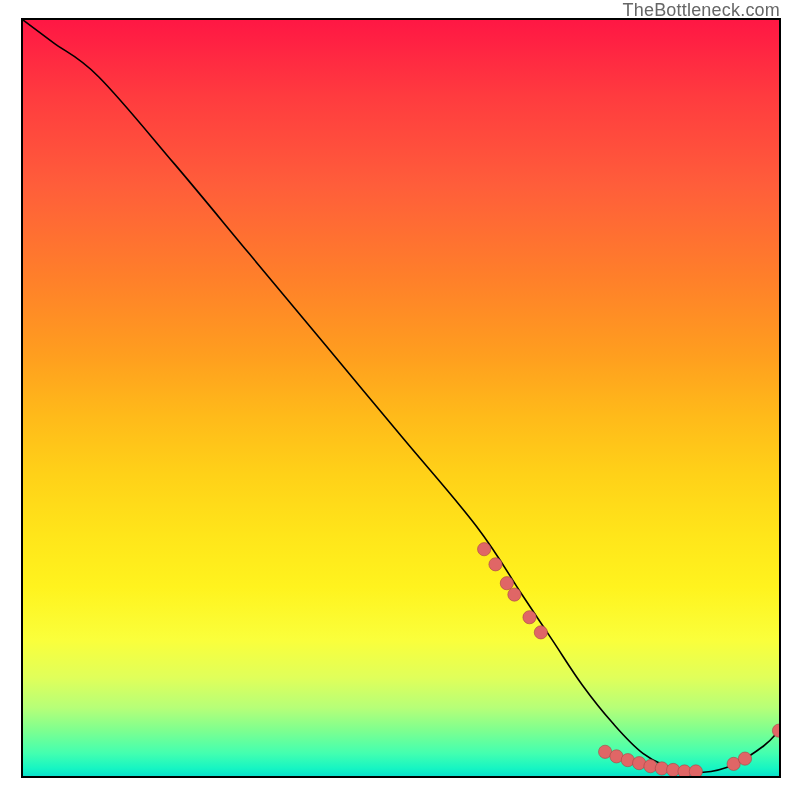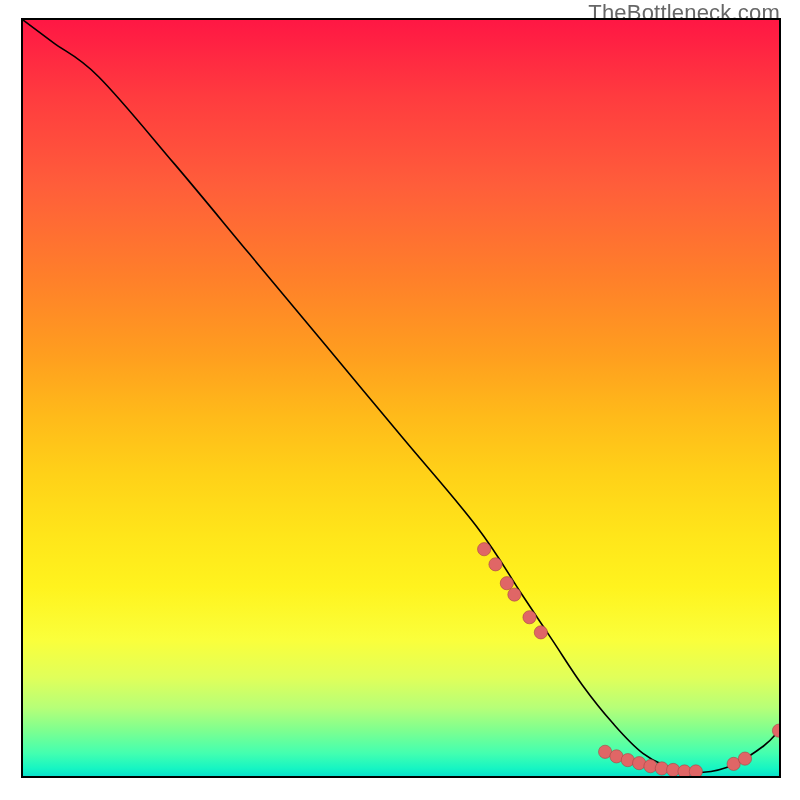--- a/index.html
+++ b/index.html
@@ -57,21 +57,21 @@
     left: 0;
     top: 0;
     width: 100%;
     height: 100%;
     pointer-events: none;
   }
   .watermark {
     position: absolute;
     top: 0px;
     right: 20px;
-    font-size: 22px;
+    font-size: 18px;
     font-weight: 500;
     color: #666666;
     letter-spacing: 0.2px;
   }
   .marker {
     fill: #e06666;
     stroke: #a64444;
     stroke-width: 0.6;
   }
 </style>

